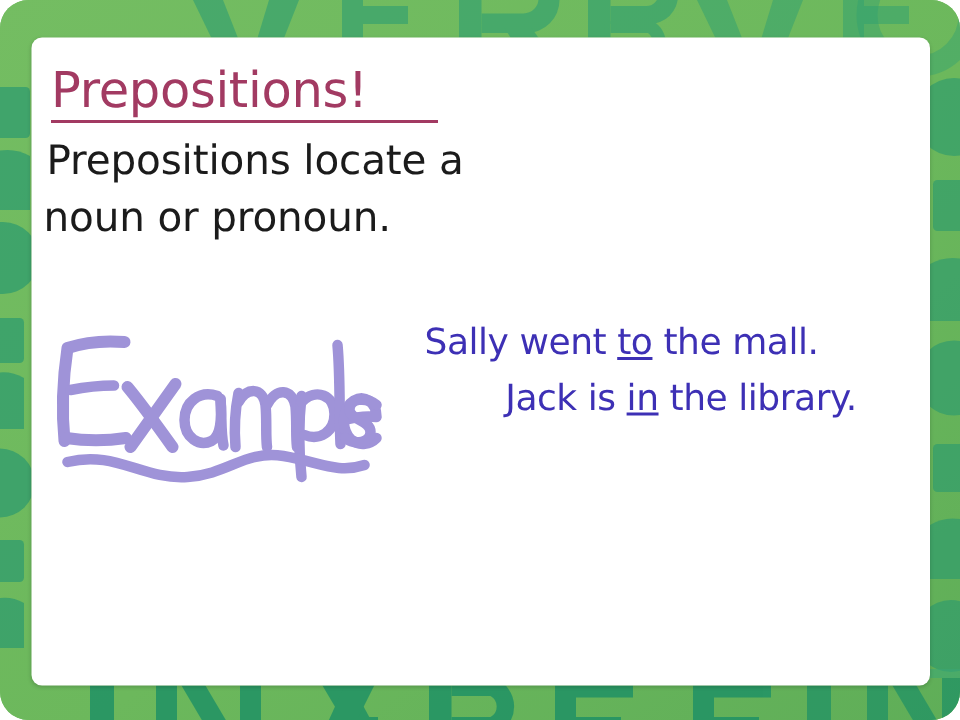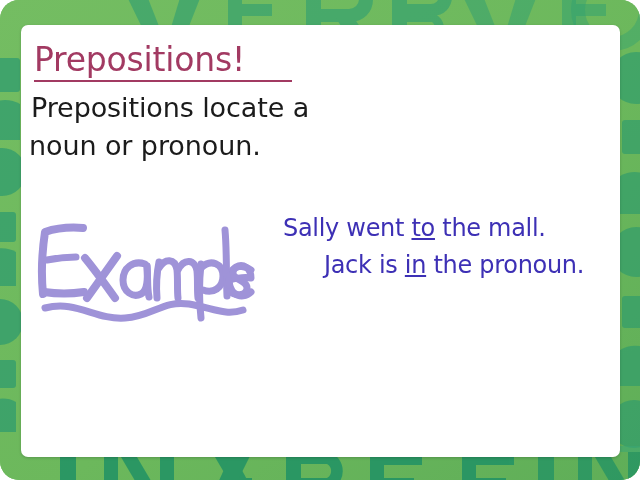--- a/index.html
+++ b/index.html
@@ -261,17 +261,17 @@
 
           <path d="M222,62 C214,56 204,58 204,65 C204,72 218,72 218,80 C218,87 208,89 201,84" stroke-width="7"></path>
 
           <path d="M16,100 C48,92 66,112 96,110 C124,108 134,92 160,96 C184,100 196,108 214,102" stroke-width="7"></path>
         </g>
       </svg>
     </div>
 
     <div id="examples-list">
       <span class="sentence s1"><span>Sally went </span><span class="prep">to</span><span> the mall.</span></span>
-      <span class="sentence s2"><span>Jack is </span><span class="prep">in</span><span> the pronoun.</span></span>
+      <span class="sentence s2"><span>Jack is </span><span class="prep">in</span><span> the library.</span></span>
     </div>
 
   </div>
 </div>
 
 </body></html>

